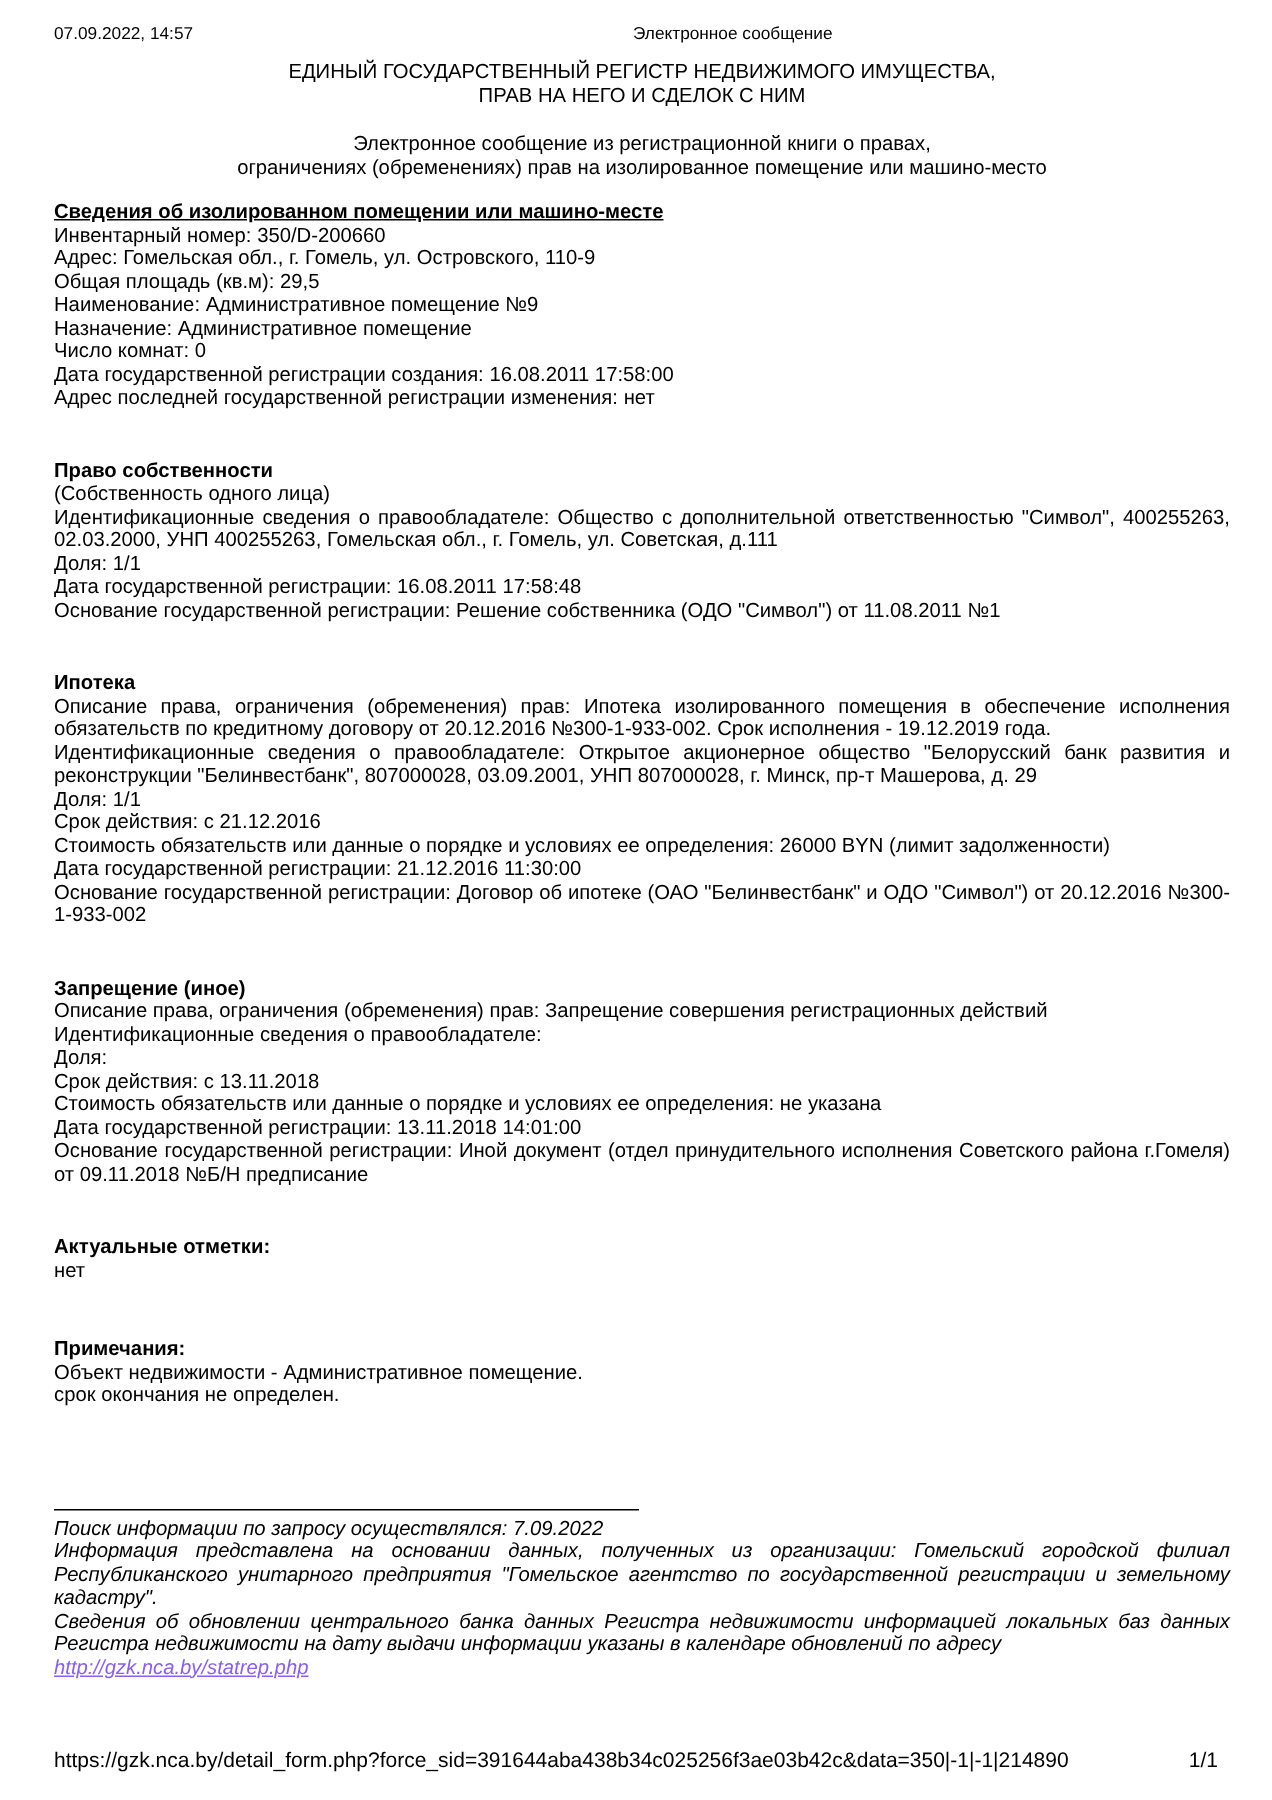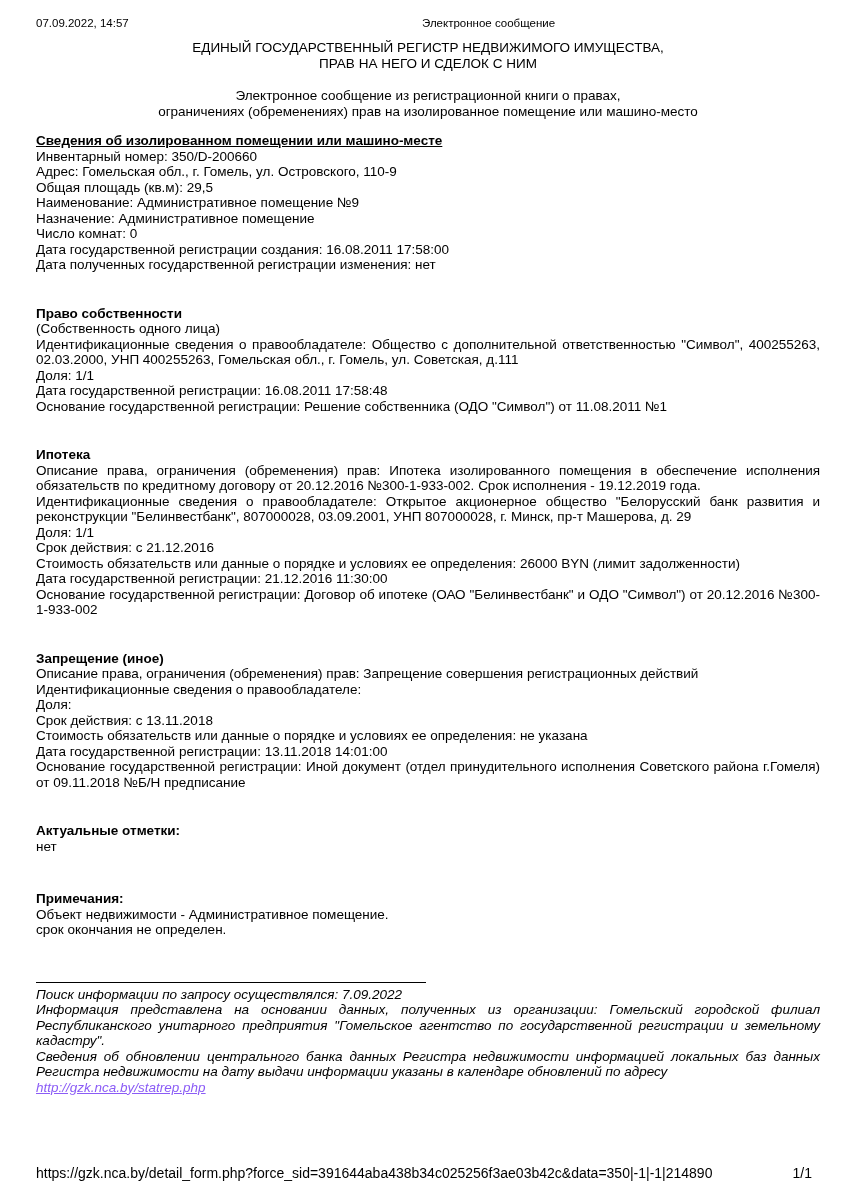--- a/index.html
+++ b/index.html
@@ -33,21 +33,21 @@
   .subtitle { text-align:center; margin-top:17px; }
   .sec { margin-top:33px; }
   .sec-first { margin-top:14px; }
   .sec-notes { margin-top:37px; }
   .sec-h { font-weight:bold; }
   .sec-h.u { text-decoration:underline; }
   .line { }
   .just { text-align:justify; }
   .val { }
   .lbl { font-style:normal; }
-  .footer-block { margin-top:44px; font-style:italic; }
+  .footer-block { margin-top:68px; font-style:italic; }
   .hrline {
     width:390px; height:0;
     border-top:1px solid #000;
     margin-bottom:4px;
   }
   .link {
     color:#8b5cf6;
     text-decoration:underline;
     font-style:italic;
     cursor:pointer;
@@ -77,21 +77,21 @@
 
     <div class="sec sec-first">
       <div class="sec-h u">Сведения об изолированном помещении или машино-месте</div>
       <div class="line"><span class="lbl">Инвентарный номер:</span> <span class="val">350/D-200660</span></div>
       <div class="line"><span class="lbl">Адрес:</span> <span class="val">Гомельская обл., г. Гомель, ул. Островского, 110-9</span></div>
       <div class="line"><span class="lbl">Общая площадь (кв.м):</span> <span class="val">29,5</span></div>
       <div class="line"><span class="lbl">Наименование:</span> <span class="val">Административное помещение №9</span></div>
       <div class="line"><span class="lbl">Назначение:</span> <span class="val">Административное помещение</span></div>
       <div class="line"><span class="lbl">Число комнат:</span> <span class="val">0</span></div>
       <div class="line"><span class="lbl">Дата государственной регистрации создания:</span> <span class="val">16.08.2011 17:58:00</span></div>
-      <div class="line"><span class="lbl">Дата полученных государственной регистрации изменения:</span> <span class="val">нет</span></div>
+      <div class="line"><span class="lbl">Адрес последней государственной регистрации изменения:</span> <span class="val">нет</span></div>
     </div>
 
     <div class="sec">
       <div class="sec-h">Право собственности</div>
       <div class="line"><span class="lbl">(Собственность одного лица)</span> <span class="val"></span></div>
       <div class="line just"><span class="lbl">Идентификационные сведения о правообладателе:</span> <span class="val">Общество с дополнительной ответственностью "Символ", 400255263, 02.03.2000, УНП 400255263, Гомельская обл., г. Гомель, ул. Советская, д.111</span></div>
       <div class="line"><span class="lbl">Доля:</span> <span class="val">1/1</span></div>
       <div class="line"><span class="lbl">Дата государственной регистрации:</span> <span class="val">16.08.2011 17:58:48</span></div>
       <div class="line"><span class="lbl">Основание государственной регистрации:</span> <span class="val">Решение собственника (ОДО "Символ") от 11.08.2011 №1</span></div>
     </div>

